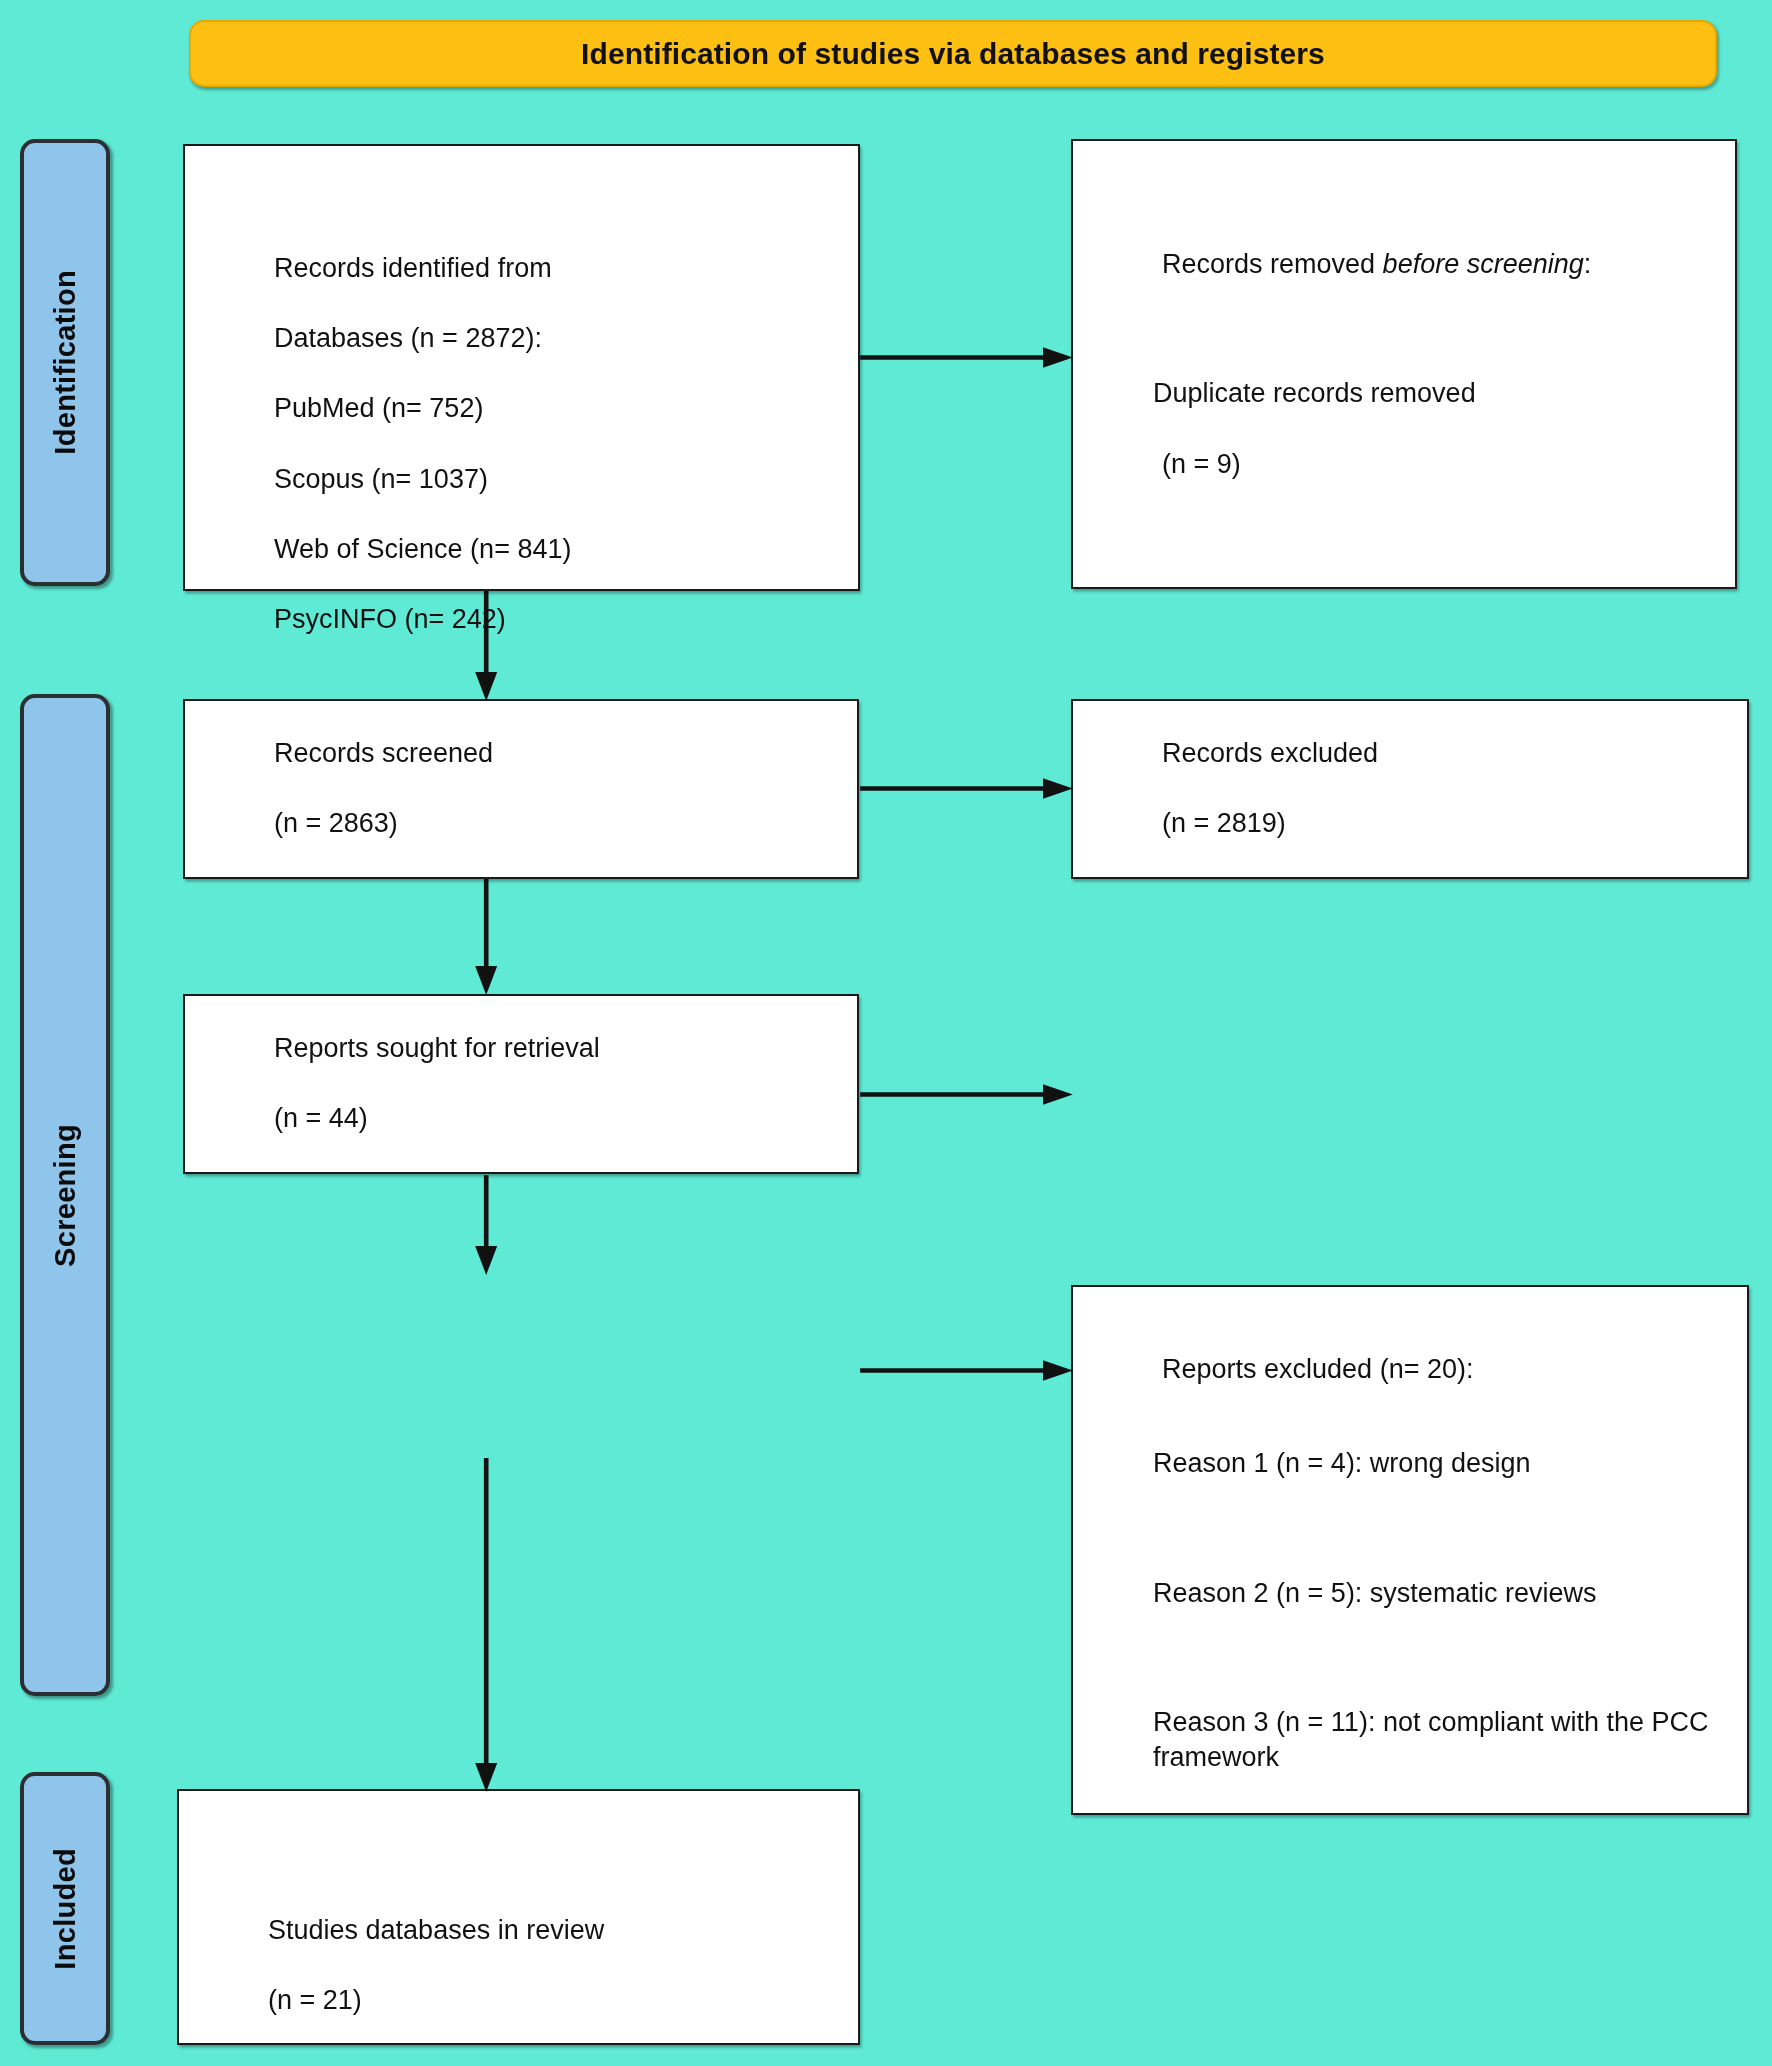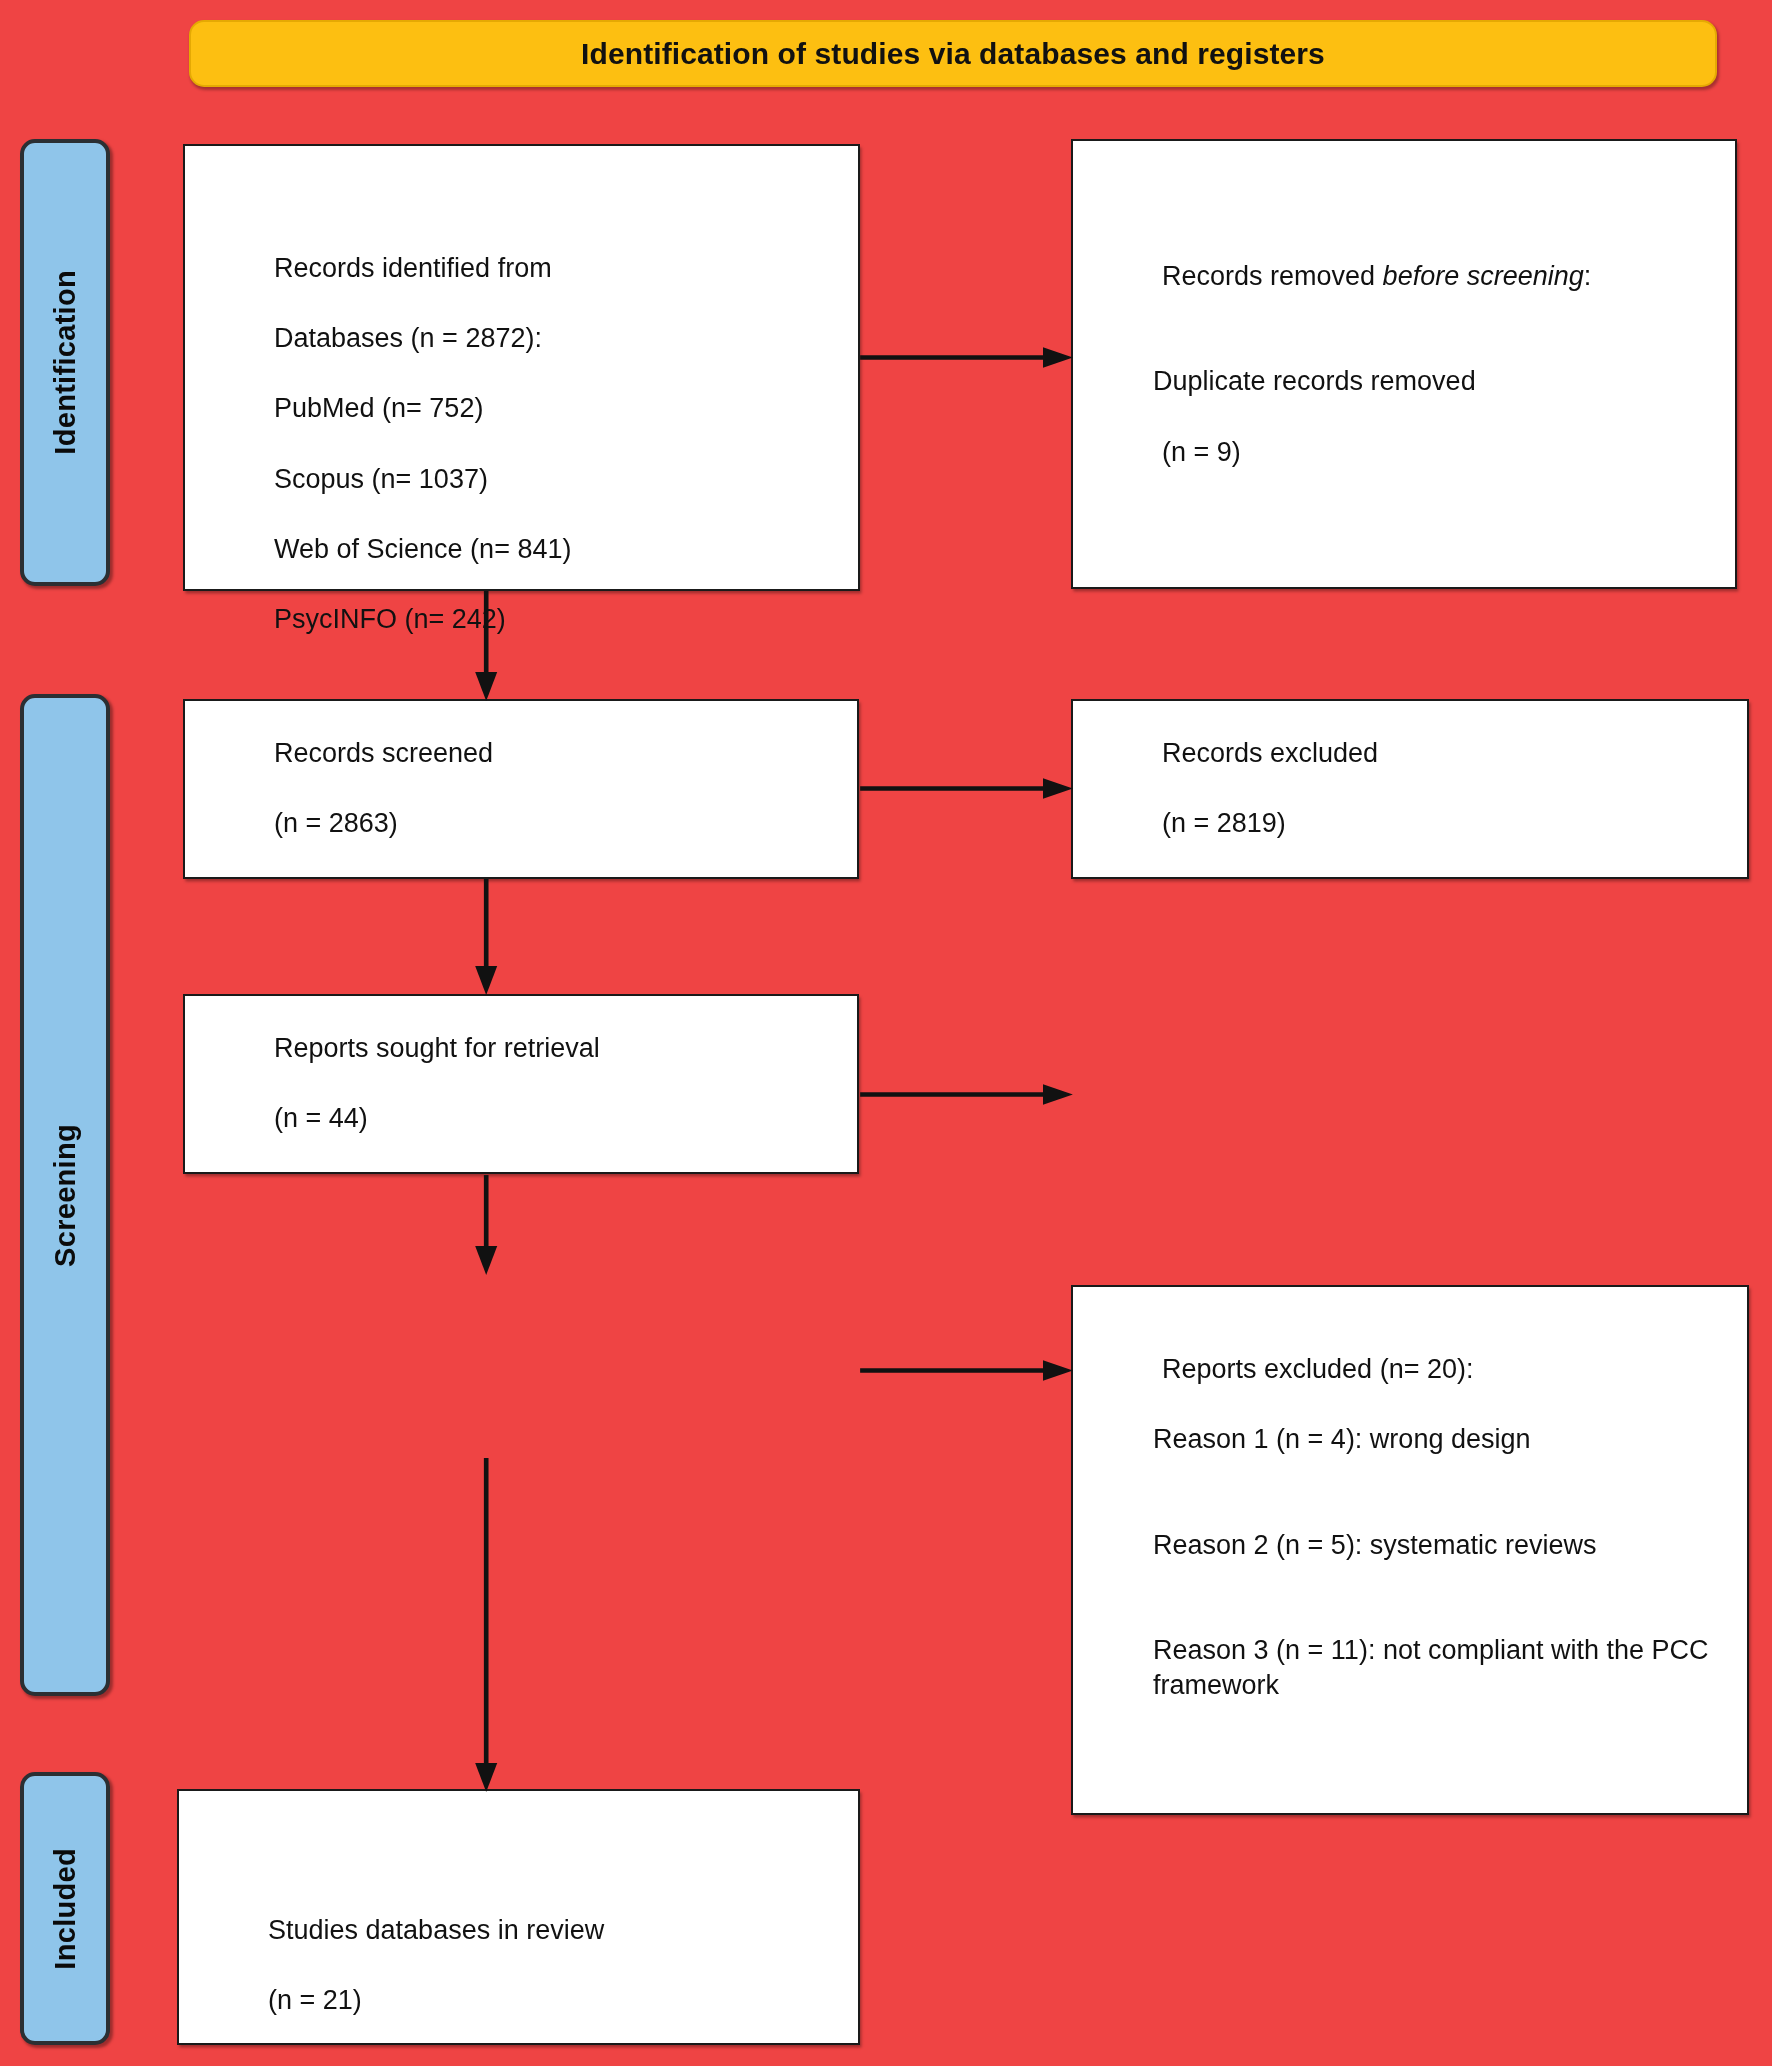--- a/index.html
+++ b/index.html
@@ -8,21 +8,21 @@
     padding: 0;
     background: #ffffff;
   }
   body {
     font-family: "Liberation Sans", sans-serif;
   }
   #diagram {
     position: relative;
     width: 1772px;
     height: 2066px;
-    background: #ef4444;
+    background: #5eead4;
     overflow: hidden;
   }
 
   
   .banner {
     position: absolute;
     left: 189px;
     top: 20.3px;
     width: 1528px;
     height: 67px;
@@ -86,21 +86,21 @@
     font-size: 27px;
     line-height: 1.30;
     color: #111111;
     white-space: pre-wrap;
   }
   .box-text.vcenter {
     top: 50%;
     transform: translateY(-50%);
   }
   .ital { font-style: italic; }
-  .indent { padding-left: 36px; display: block; }
+  .indent { padding-left: 36px; display: block; margin-top: 24px; }
 
   
   #box-identified       { left: 183px;  top: 144px;  width: 677px; height: 447px; }
   #box-removed          { left: 1071px; top: 139px;  width: 666px; height: 450px; }
   
   #box-screened         { left: 183px;  top: 699px; width: 676px; height: 180px; }
   #box-excluded-records { left: 1071px; top: 699px; width: 678px; height: 180px; }
   
   #box-sought           { left: 183px;  top: 994px; width: 676px; height: 180px; }
   #box-not-retrieved    { left: 1071px; top: 1011px; width: 680px; height: 168px; }

